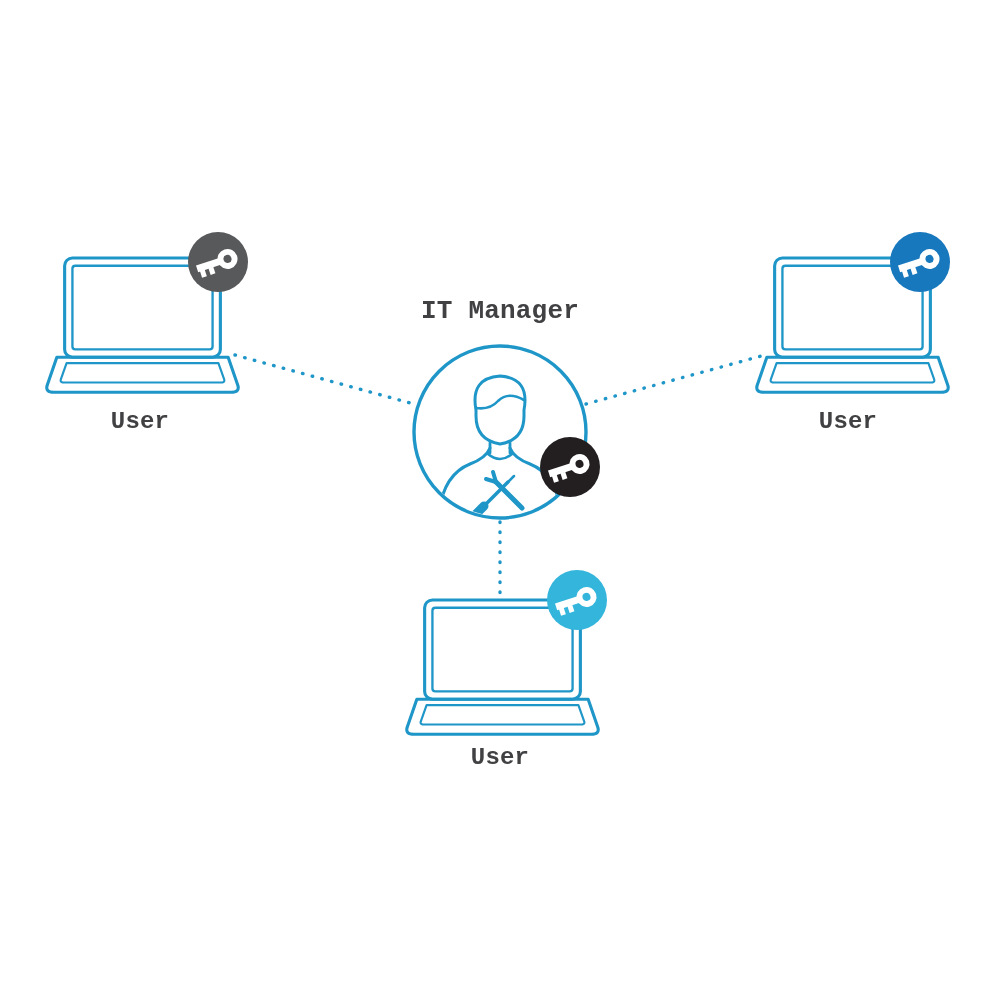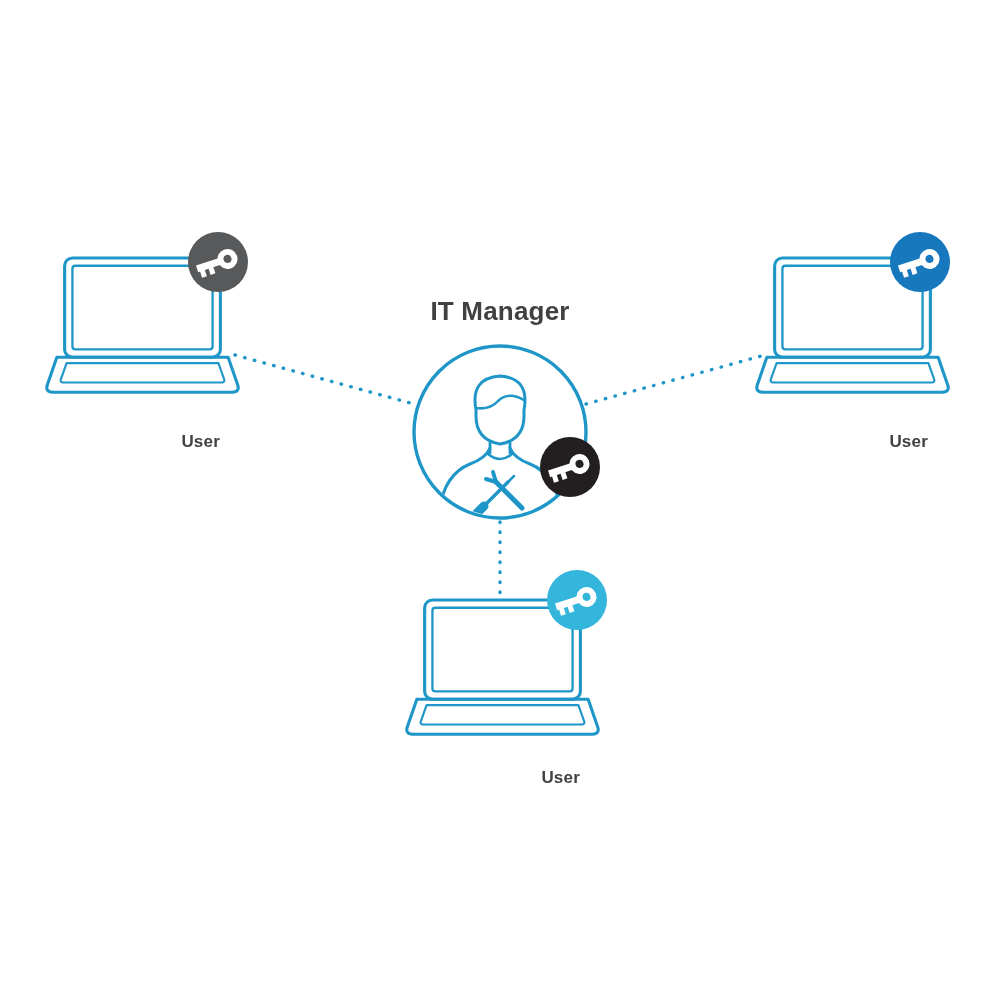--- a/index.html
+++ b/index.html
@@ -12,21 +12,21 @@
     background: var(--background);
     font-family: "Liberation Sans", sans-serif;
   }
   .stage {
     position: relative;
     width: 1000px;
     height: 1000px;
     background: var(--background);
     overflow: hidden;
   }
-  .abs { position: absolute; }
+  .abs { position: absolute; font-family: Liberation Mono, monospace; }
   .line-art { color: var(--outline); display: block; }
   .key-glyph { color: #ffffff; display: block; width: 100%; height: 100%; }
 
   .connector-svg {
     position: absolute;
     left: 0; top: 0;
     width: 1000px; height: 1000px;
     pointer-events: none;
   }
   .connector-svg line {
@@ -44,26 +44,25 @@
     border-radius: 50%;
     background: #555555; 
     display: flex;
     align-items: center;
     justify-content: center;
     z-index: 5;
   }
 
   .node-label {
     width: 160px;
-    text-align: right;
-    font-size: 17px;
+    text-align: center;
+    font-size: 24px;
     font-weight: 700;
     color: var(--text);
     letter-spacing: 0.2px;
-    margin-top: 24px;
   }
   .center-title {
     width: 320px;
     text-align: center;
     font-size: 26px;
     font-weight: 700;
     color: var(--text);
     letter-spacing: 0.2px;
   }
   .avatar-circle { width: 180px; height: 180px; }

